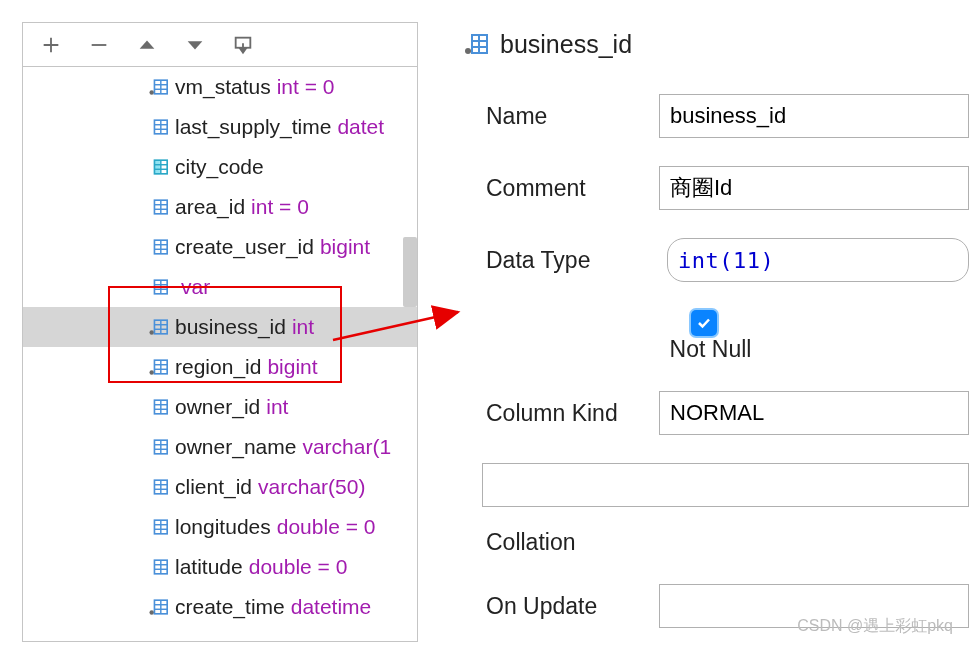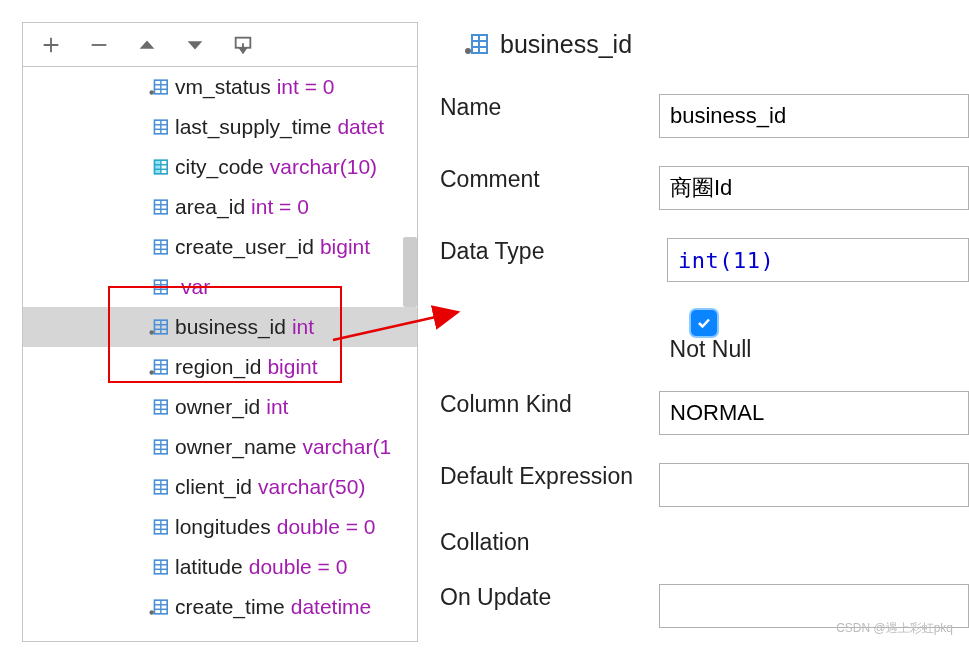--- a/index.html
+++ b/index.html
@@ -18,35 +18,35 @@
 .col-name { color: #222; }
 .col-type { color: #a21caf; margin-left: 6px; }
 .scrollbar-v { position: absolute; right: 0; top: 170px; width: 14px; height: 70px; background: #ccc; border-radius: 2px; }
 
 .right-panel { position: absolute; left: 436px; top: 22px; width: 533px; }
 .header { display: flex; align-items: center; height: 44px; padding-left: 28px; }
 .header-icon { display: inline-flex; margin-right: 12px; }
 .header-icon svg { width: 24px; height: 22px; }
 .header-title { font-size: 25px; color: #222; }
 
-.form-row { display: flex; align-items: flex-start; margin-top: 28px; }
+.form-row { display: flex; align-items: center; margin-top: 28px; margin-left: 46px; }
 .form-label { width: 238px; font-size: 23px; color: #222; padding-left: 4px; }
 .text-input { flex: 1; height: 44px; border: 1px solid #b0b0b0; font-size: 22px; padding: 0 10px; background: #fff; }
-.code-input { font-family: "Consolas", monospace; color: #0000d0; letter-spacing: 0.5px; }
+.code-input { font-family: "Consolas", monospace; color: #0000d0; letter-spacing: 0.5px; border-radius: 17px; }
 
 .check-row { display: flex; align-items: center; margin-top: 28px; padding-left: 16px; flex-direction: column; }
 .checkbox { width: 26px; height: 26px; border-radius: 5px; margin-right: 14px; display: flex; align-items: center; justify-content: center; }
 .checkbox.checked { background: #0a84ff; box-shadow: 0 0 0 2px #8ac8ff; }
 .checkbox.unchecked { border: 2px solid #999; }
 .check-label { font-size: 23px; color: #222; }
 
 .red-box { position: absolute; left: 108px; top: 286px; width: 234px; height: 97px; border: 2px solid #e60000; pointer-events: none; z-index: 5; }
 .arrow { position: absolute; left: 328px; top: 300px; z-index: 6; pointer-events: none; }
 
-.watermark { position: absolute; right: 16px; bottom: 12px; font-size: 12px; color: #bcbcbc; }
+.watermark { position: absolute; right: 16px; bottom: 12px; font-size: 16px; color: #bcbcbc; }
 </style>
 </head>
 <body>
 
 <div class="left-panel">
   <div class="toolbar">
     <div class="tool-btn">
       <svg viewBox="0 0 24 24">
           <path d="M11 4h2v7h7v2h-7v7h-2v-7H4v-2h7z" fill="#6b6b6b"></path>
         </svg>
@@ -105,21 +105,20 @@
         <span class="col-icon">
           <svg viewBox="0 0 22 18">
             <rect x="6" y="2" width="6" height="15" fill="#8fe3f2"></rect>
             <rect x="6" y="1.5" width="14" height="15" fill="none" stroke="#2aa8c7" stroke-width="1.8"></rect>
             <line x1="6" y1="6.5" x2="20" y2="6.5" stroke="#2aa8c7" stroke-width="1.6"></line>
             <line x1="6" y1="11.5" x2="20" y2="11.5" stroke="#2aa8c7" stroke-width="1.6"></line>
             <line x1="13" y1="1.5" x2="13" y2="16.5" stroke="#2aa8c7" stroke-width="1.6"></line>
           </svg>
         </span>
         <span class="col-name">city_code</span>
-        <span class="col-type"> varchar(10)</span>
       </div>
       <div class="tree-row">
         <span class="col-icon">
           <svg viewBox="0 0 22 18">
             <rect x="6" y="1.5" width="14" height="15" fill="none" stroke="#4a90d9" stroke-width="1.8"></rect>
             <line x1="6" y1="6.5" x2="20" y2="6.5" stroke="#4a90d9" stroke-width="1.6"></line>
             <line x1="6" y1="11.5" x2="20" y2="11.5" stroke="#4a90d9" stroke-width="1.6"></line>
             <line x1="13" y1="1.5" x2="13" y2="16.5" stroke="#4a90d9" stroke-width="1.6"></line>
           </svg>
         </span>
@@ -289,21 +288,20 @@
     </div>
     <span class="check-label">Not Null</span>
   </div>
 
   <div class="form-row">
     <div class="form-label">Column Kind</div>
     <input class="text-input" value="NORMAL" style="">
   </div>
 
   <div class="form-row">
-    <div class="form-label">Default Expression</div>
     <input class="text-input" value="" style="">
   </div>
 
 
   <div class="form-row" style="margin-top:22px;">
     <div class="form-label">Collation</div>
   </div>
 
   <div class="form-row">
     <div class="form-label">On Update</div>

